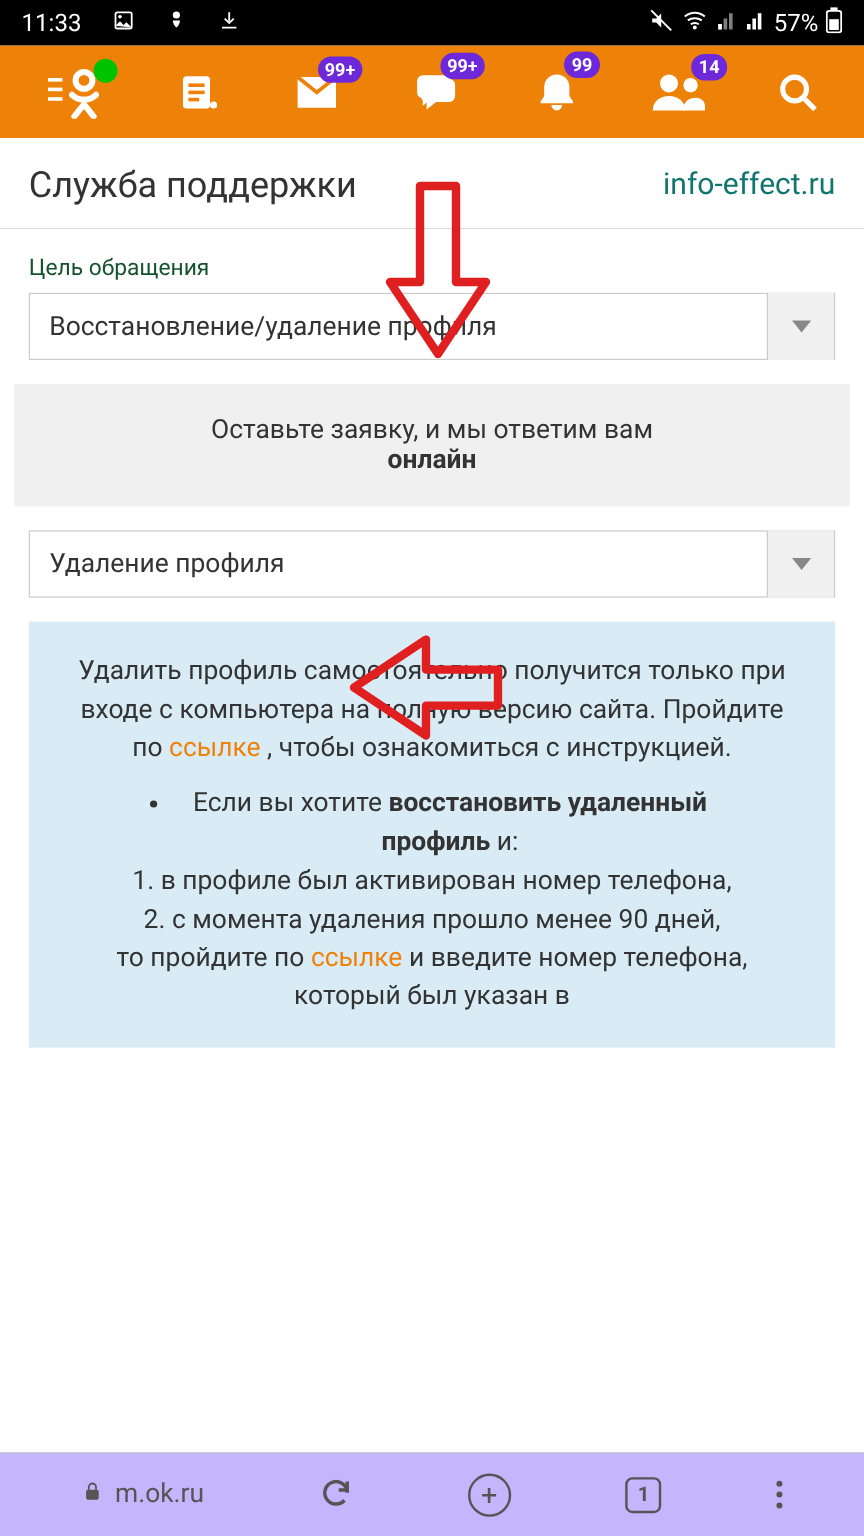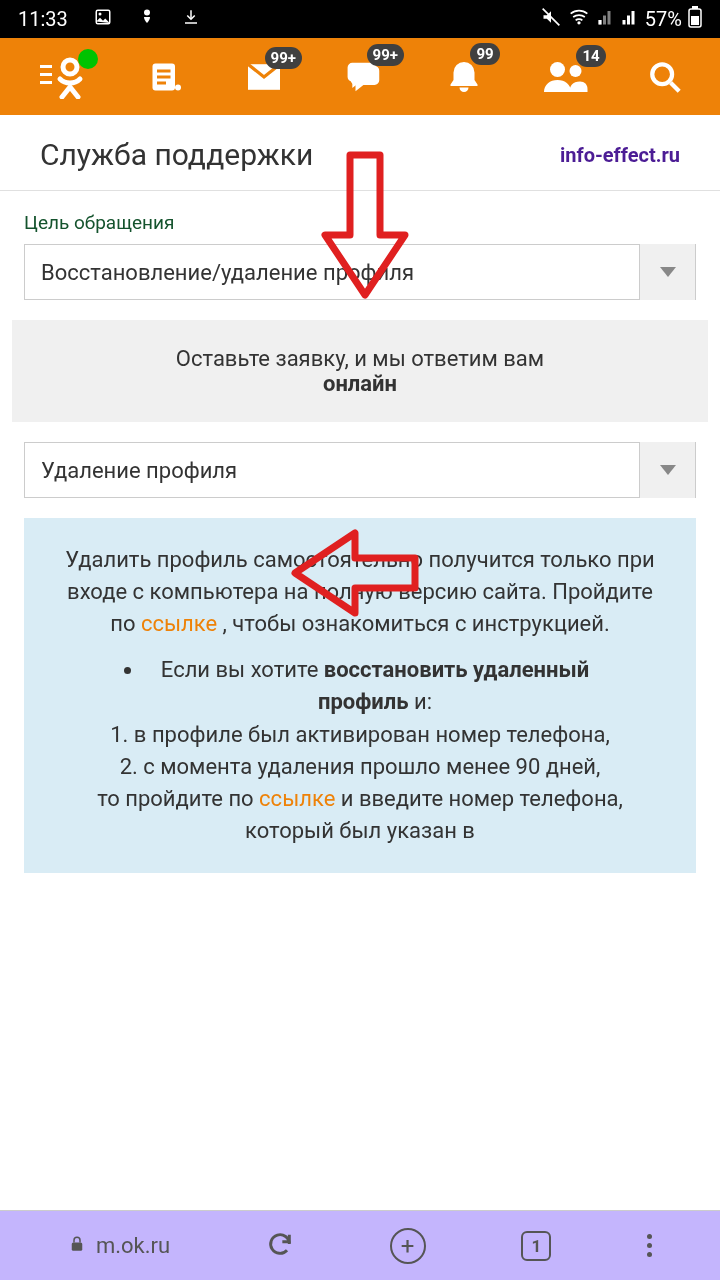--- a/index.html
+++ b/index.html
@@ -4,24 +4,24 @@
   <style>
     * { box-sizing: border-box; margin: 0; padding: 0; }
     body { font-family: -apple-system, Roboto, Arial, sans-serif; width: 720px; height: 1280px; background: #fff; overflow: hidden; position: relative; }
     .status-bar { background: #000; color: #fff; height: 38px; display: flex; justify-content: space-between; align-items: center; padding: 0 18px; font-size: 20px; }
     .status-left { display: flex; align-items: center; gap: 26px; }
     .status-right { display: flex; align-items: center; gap: 6px; }
     .header { background: #ee8208; height: 77px; display: flex; align-items: center; justify-content: space-around; padding: 0 8px; }
     .header-item { position: relative; color: #fff; display: flex; align-items: center; justify-content: center; }
     .ok-logo { position: relative; }
     .green-dot { position: absolute; width: 20px; height: 20px; background: #00c300; border-radius: 50%; top: -6px; right: -10px; }
-    .badge { position: absolute; background: #404040; color: #fff; font-size: 15px; font-weight: bold; padding: 2px 6px; border-radius: 11px; top: -14px; right: -18px; min-width: 30px; text-align: center; }
-    .page-title-row { display: flex; align-items: center; padding: 22px 40px 18px; border-bottom: 1px solid #e0e0e0; text-align: right; }
+    .badge { position: absolute; background: #6d28d9; color: #fff; font-size: 15px; font-weight: bold; padding: 2px 6px; border-radius: 11px; top: -14px; right: -18px; min-width: 30px; text-align: center; }
+    .page-title-row { display: flex; align-items: center; padding: 22px 24px 18px; border-bottom: 1px solid #e0e0e0; text-align: right; }
     .page-title { font-size: 30px; color: #333; }
-    .watermark { color: #4c1d95; font-size: 20px; font-weight: bold; margin-left: auto; }
+    .watermark { color: #0f766e; font-size: 25px; font-weight: normal; margin-left: auto; }
     .section { padding: 20px 24px 0; }
     .label { color: #14532d; font-size: 19px; margin-bottom: 10px; }
     .select { display: flex; align-items: center; border: 1px solid #ccc; background: #fff; height: 56px; }
     .select-text { flex: 1; padding: 0 16px; font-size: 22px; color: #333; }
     .select-arrow { width: 56px; height: 56px; background: #f0f0f0; border-left: 1px solid #ccc; display: flex; align-items: center; justify-content: center; }
     .arrow-down { width: 0; height: 0; border-left: 8px solid transparent; border-right: 8px solid transparent; border-top: 10px solid #888; }
     .info-box { margin: 20px 12px 0; background: #f0f0f0; padding: 26px; text-align: center; font-size: 22px; color: #333; }
     .info-box-blue { margin: 20px 24px 0; background: #d9ecf5; padding: 26px 30px; text-align: center; font-size: 22px; color: #333; line-height: 1.45; }
     .link { color: #ee8208; }
     .bold { font-weight: bold; }

